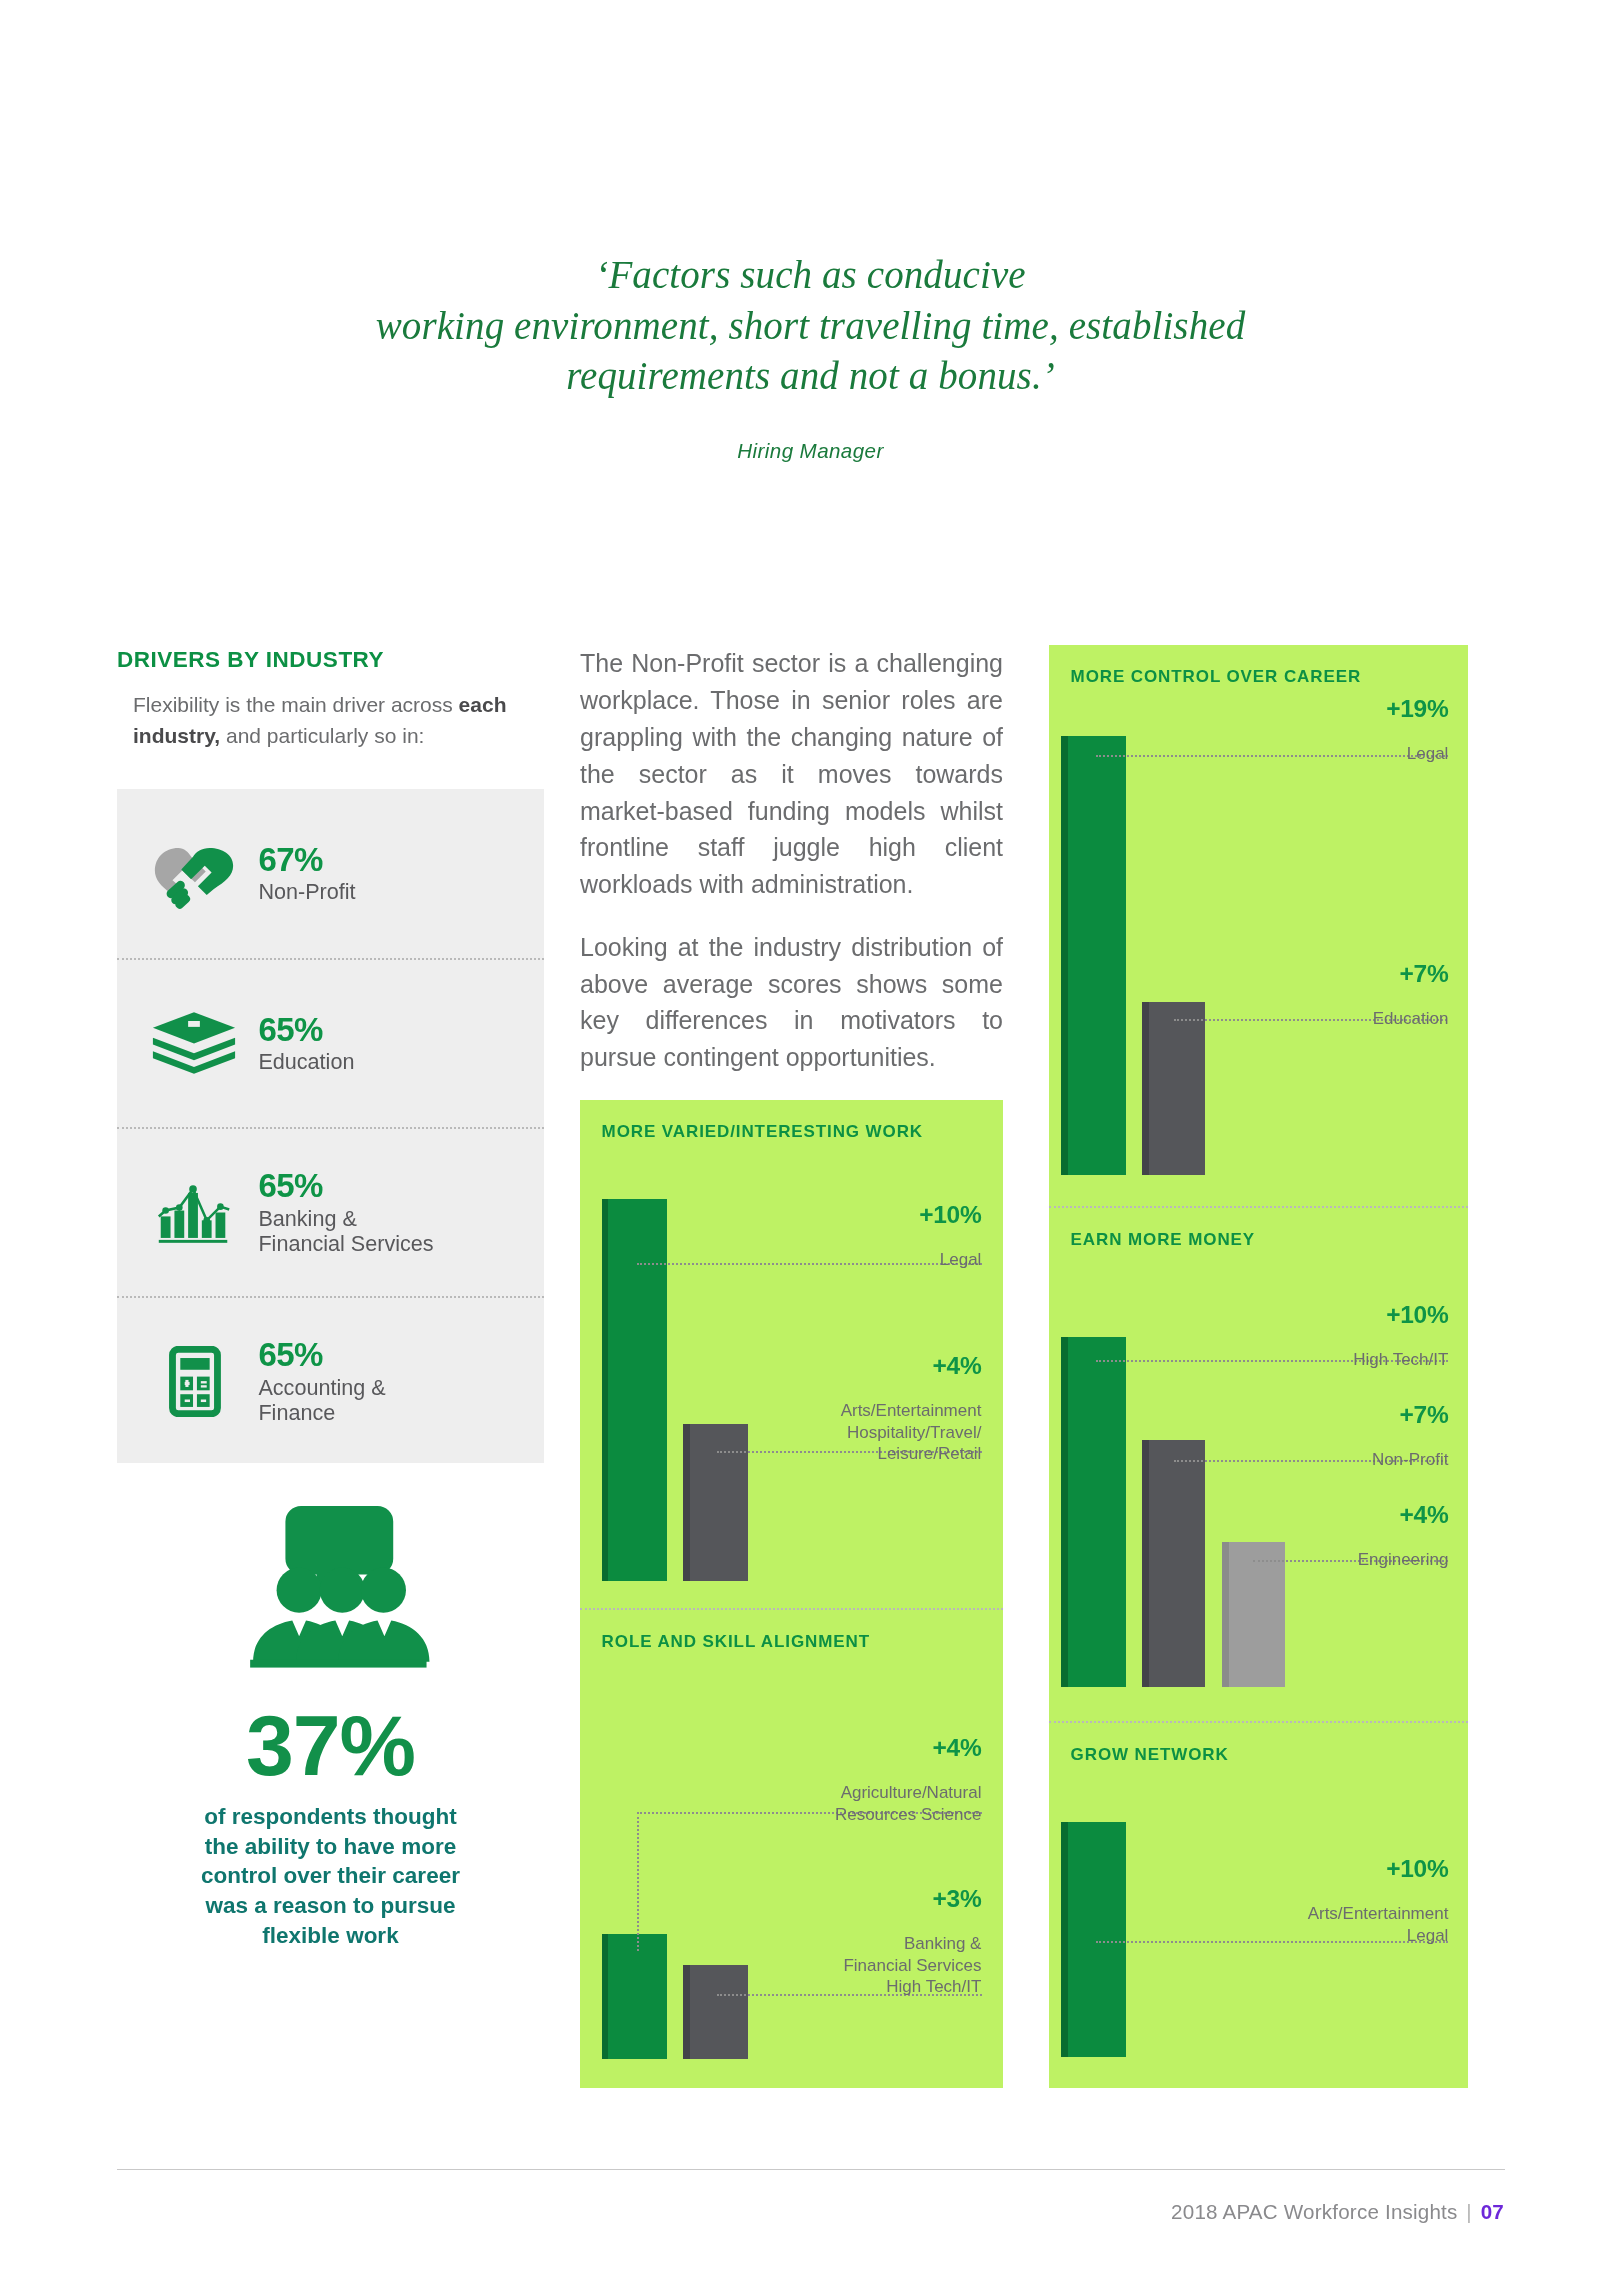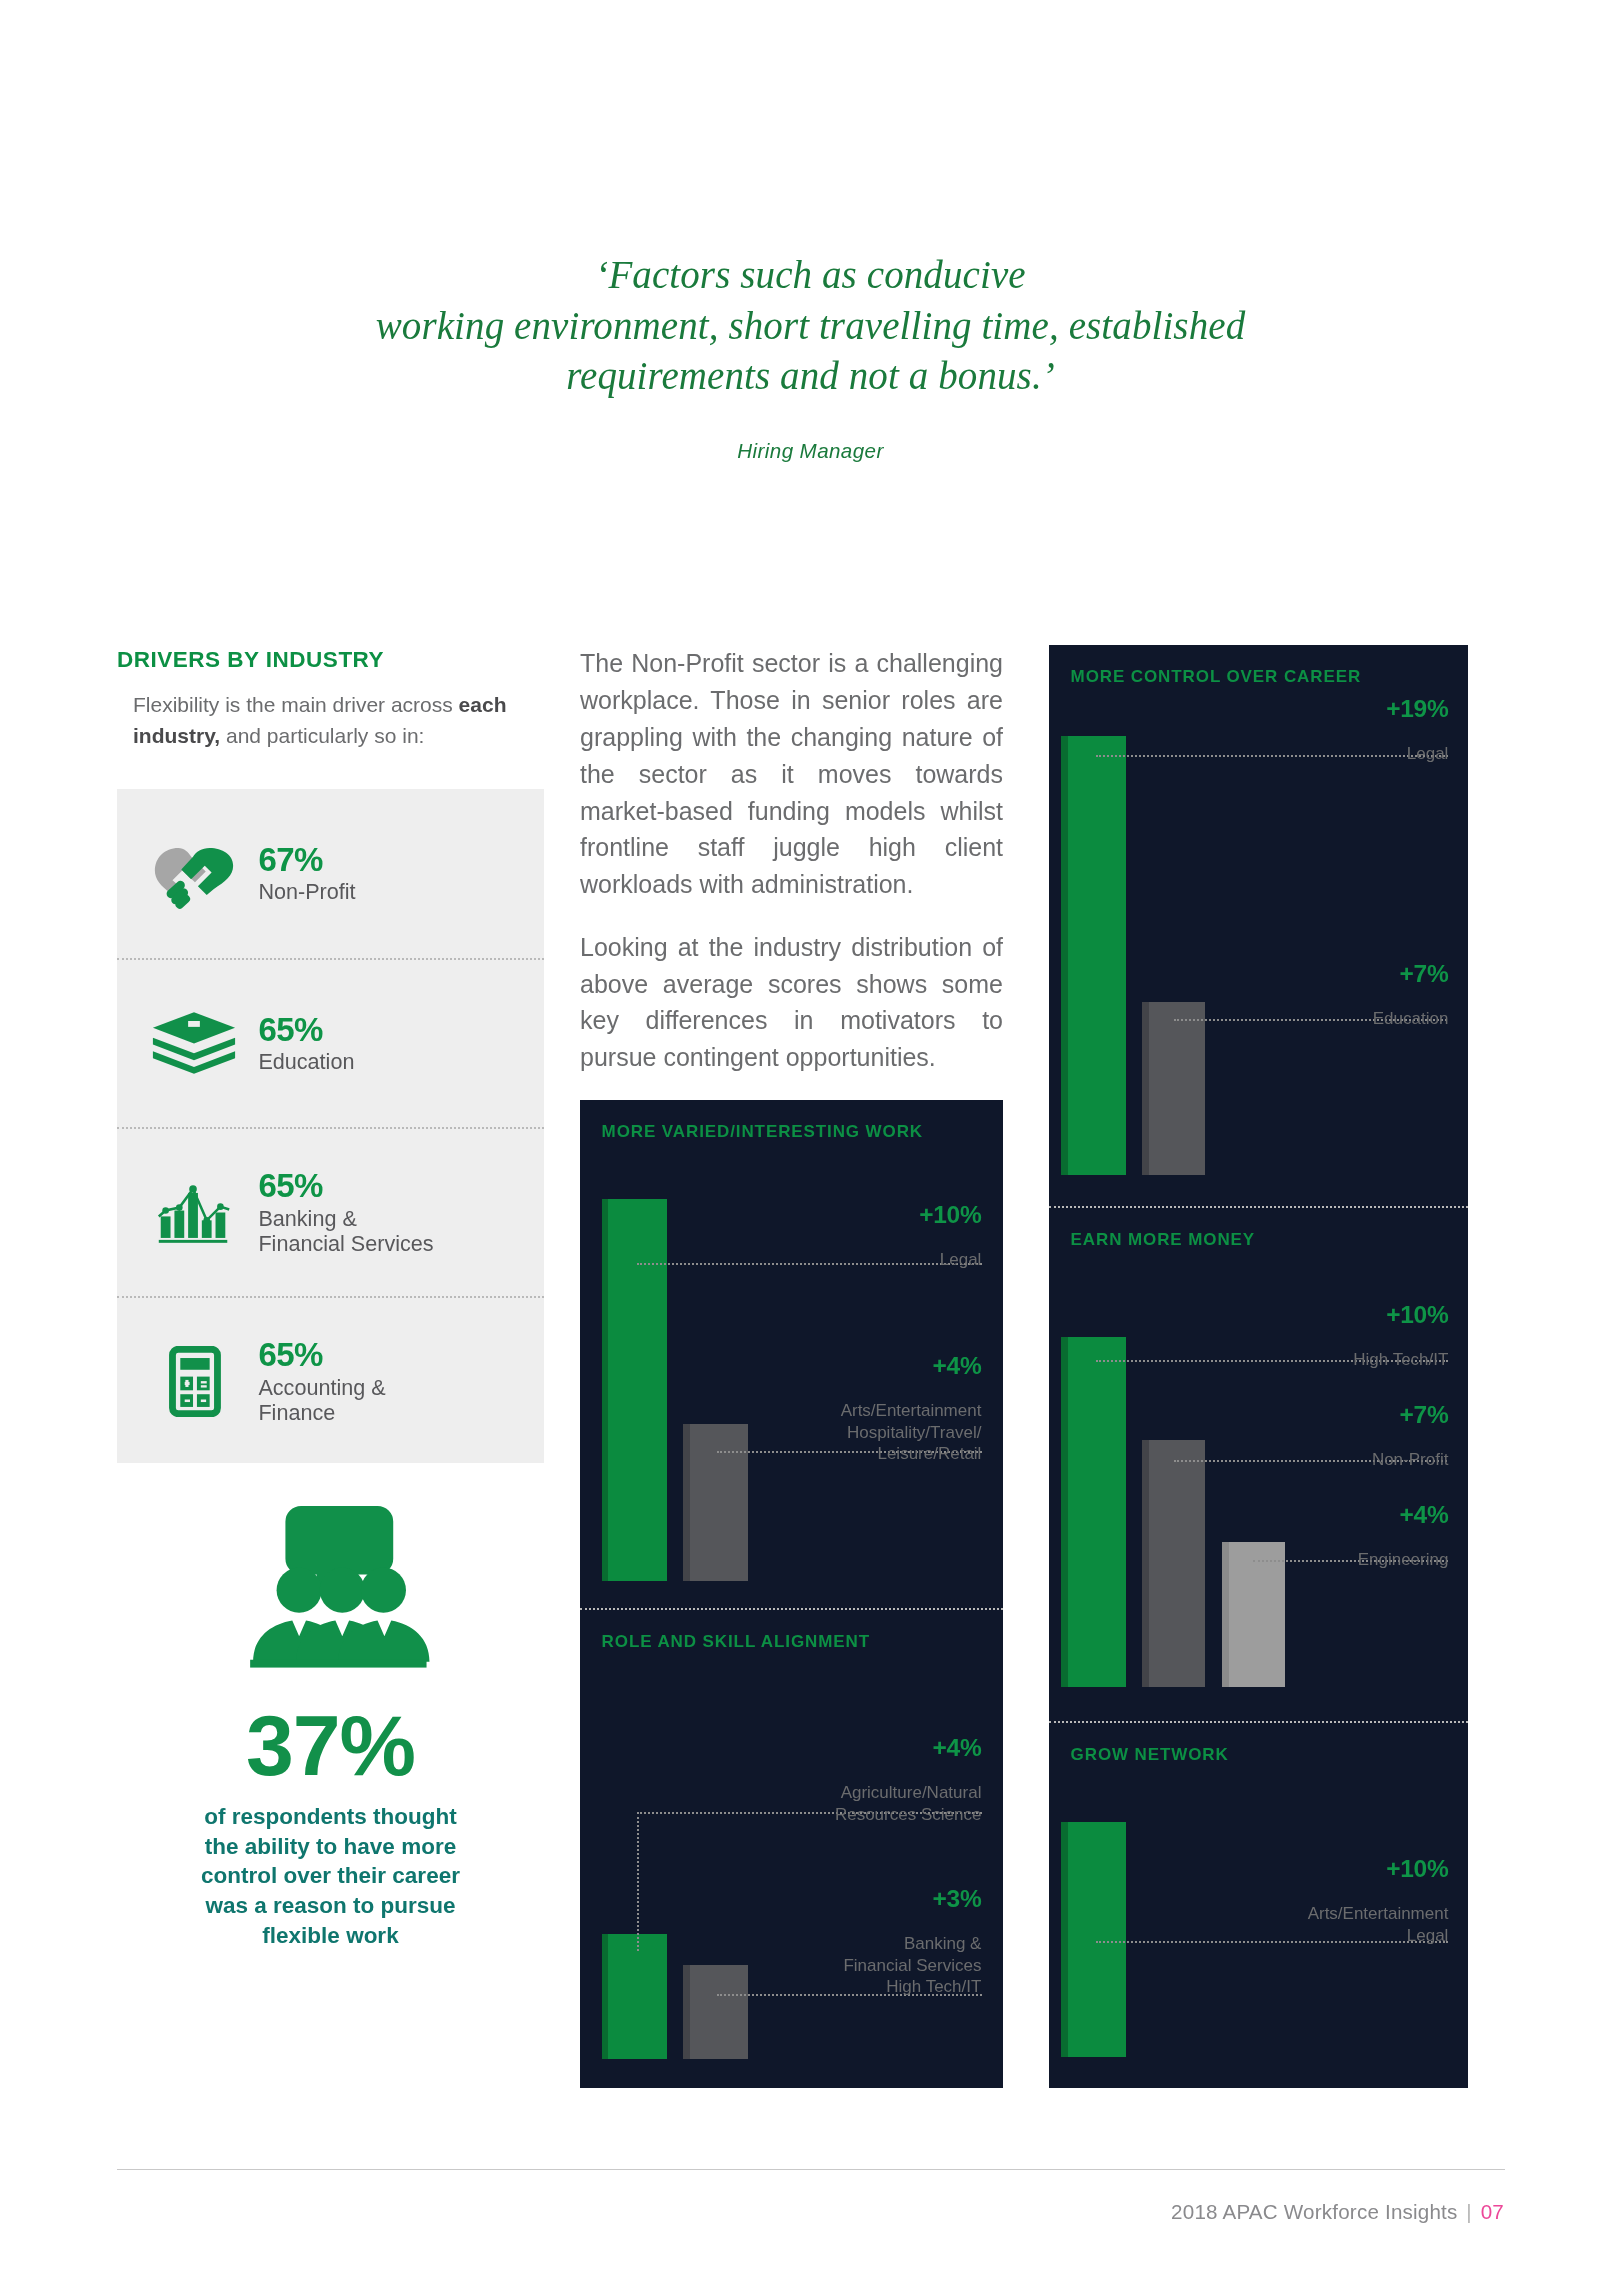--- a/index.html
+++ b/index.html
@@ -56,21 +56,21 @@
   }
   .stat-caption{
     margin-top:13.7px;color:#0f766e;font-size:22.5px;font-weight:bold;line-height:1.33;
   }
 
   
   .mid-text{position:absolute;left:580px;top:645px;width:423px;}
   .mid-para{font-size:25px;line-height:1.475;color:#6b6c6e;margin:0 0 25.5px 0;text-align:justify;}
 
   
-  .panel-col{position:absolute;background:#0f172a;}
+  .panel-col{position:absolute;background:#bef264;}
   .col-mid{left:580px;top:1100px;width:423px;height:988px;}
   .col-right{left:1049px;top:645px;width:419px;height:1443px;}
 
   .panel{position:relative;box-sizing:border-box;}
   .panel + .panel{border-top:2px dotted #b9b9b9;}
   .panel-title{
     position:absolute;left:21.6px;top:21.6px;
     color:#0c9044;font-size:17px;font-weight:bold;letter-spacing:0.9px;
   }
 
@@ -90,21 +90,21 @@
   .annot{position:absolute;text-align:right;}
   .annot .val{color:#0e9447;font-size:24.5px;font-weight:bold;line-height:1.08;letter-spacing:-0.3px;}
   .annot .cat{color:#6b6c6e;font-size:17px;line-height:1.26;margin-top:21px;}
 
   
   .footer-rule{position:absolute;left:117px;top:2169px;width:1388px;height:1px;background:#c9c9c9;}
   .footer-text{
     position:absolute;right:117px;top:2200px;font-size:20.6px;color:#8a8a8d;letter-spacing:0.2px;
   }
   .footer-text .sep{margin:0 8.8px;color:#b5b5b5;}
-  .footer-text .pg{color:#ec4899;font-weight:normal;}
+  .footer-text .pg{color:#6d28d9;font-weight:bold;}
 </style>
 </head>
 <body>
 
 <div class="page">
 
   <div class="quote-block">
     <div class="quote-text">‘Factors such as conducive</div>
     <div class="quote-text">working environment, short travelling time, established</div>
     <div class="quote-text">requirements and not a bonus.’</div>

